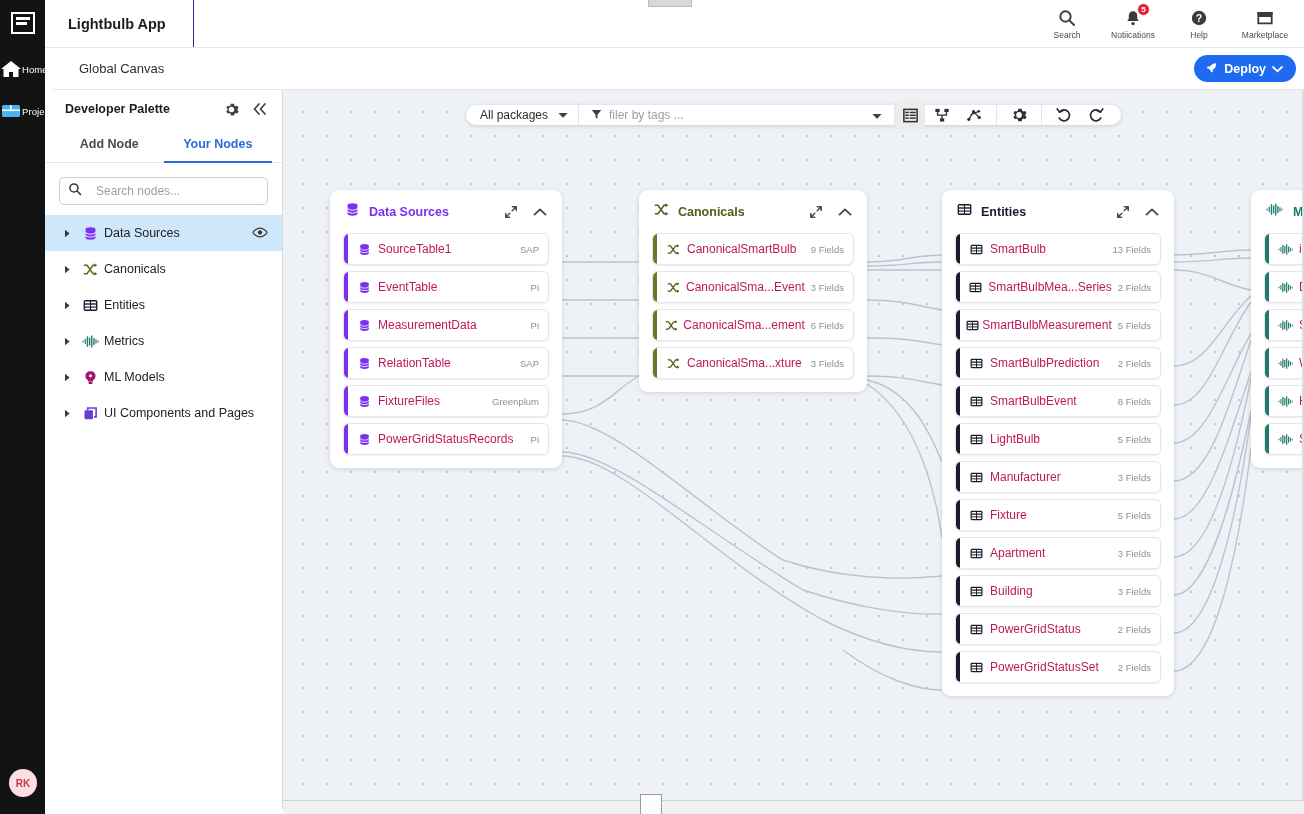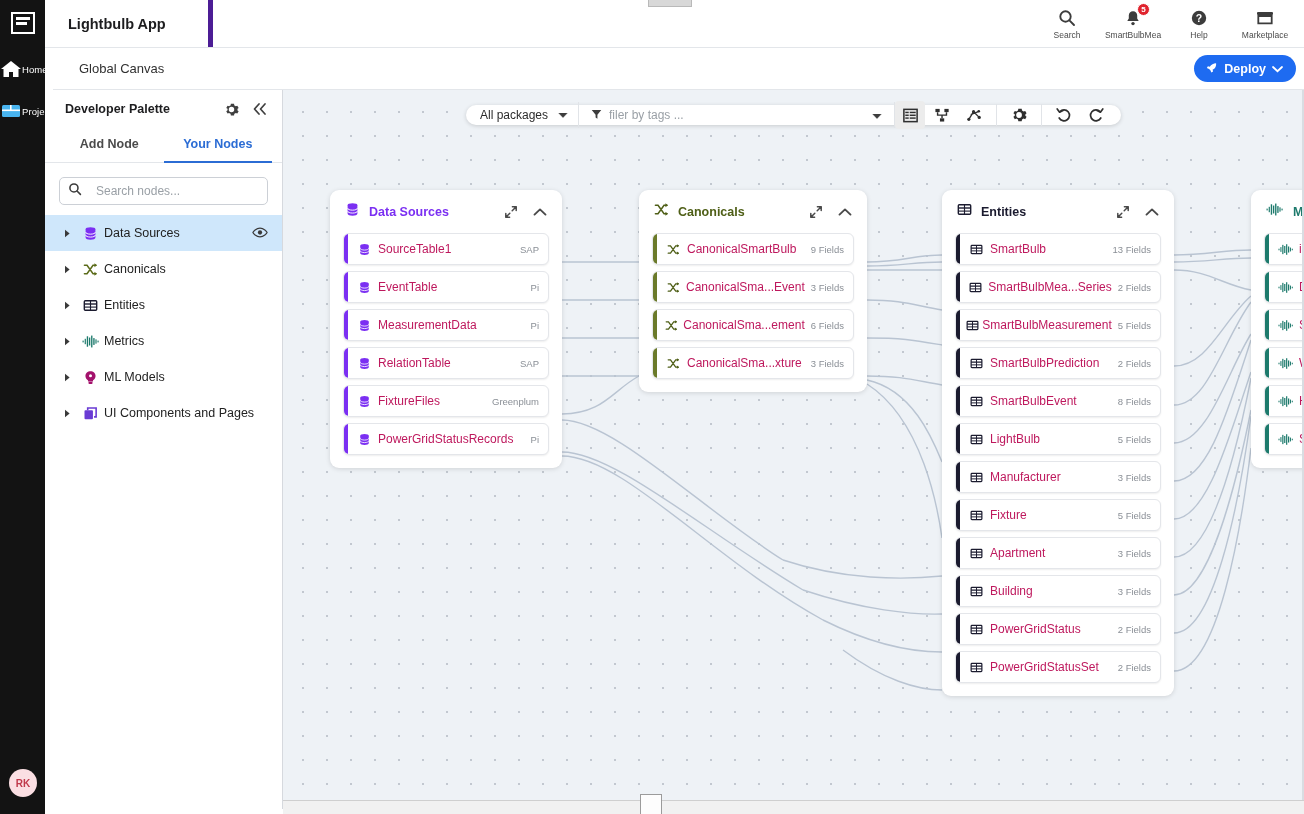--- a/index.html
+++ b/index.html
@@ -28,22 +28,22 @@
     border-radius: 50%; background: #fbdfe3; color: #c0394b;
     font-size: 10px; font-weight: 700; display: flex; align-items: center; justify-content: center;
   }
 
   
   .hdr {
     position: absolute; left: 45px; top: 0; width: 1259px; height: 48px;
     background: #fff; border-bottom: 1px solid #e3e6ea; display: flex; align-items: stretch;
   }
   .hdr-app {
-    width: 168px; display: flex; align-items: center; padding-left: 23px;
-    font-size: 14.5px; font-weight: 700; color: #1d1d1f; border-right: 5px solid #4c1d95;
+    width: 149px; display: flex; align-items: center; padding-left: 23px;
+    font-size: 14.5px; font-weight: 700; color: #1d1d1f; border-right: 1px solid #4c1d95;
   }
   .hdr-spacer { flex: 1; }
   .hdr-actions { display: flex; align-items: center; padding-right: 6px; }
   .hdr-act {
     width: 66px; display: flex; flex-direction: column; align-items: center;
     justify-content: center; cursor: pointer; position: relative; height: 48px;
   }
   .hdr-act .ha-ico { height: 21px; display: flex; align-items: center; justify-content: center; }
   .hdr-act .ha-lbl { font-size: 8.5px; color: #4b4b4b; margin-top: 1px; }
   .badge {
@@ -226,21 +226,21 @@
       </div>
 
       <div class="hdr-act">
         <span class="ha-ico">
           <svg width="18" height="18" viewBox="0 0 18 18">
             <path d="M9 2.2c-2.5 0-4.2 1.8-4.2 4.1v3.2L3.3 12h11.4l-1.5-2.5V6.3c0-2.3-1.7-4.1-4.2-4.1z" fill="#3c3c3c"></path>
             <circle cx="9" cy="14.6" r="1.7" fill="#3c3c3c"></circle>
           </svg>
         </span>
         <span class="badge">5</span>
-        <span class="ha-lbl">SmartBulbMea</span>
+        <span class="ha-lbl">Notiications</span>
       </div>
 
       <div class="hdr-act">
         <span class="ha-ico">
           <svg width="18" height="18" viewBox="0 0 18 18">
             <circle cx="9" cy="9" r="7.2" fill="#3c3c3c"></circle>
             <text x="9" y="13" font-size="10.5" font-weight="bold" fill="#fff" text-anchor="middle" font-family="Liberation Sans, sans-serif">?</text>
           </svg>
         </span>
         <span class="ha-lbl">Help</span>

